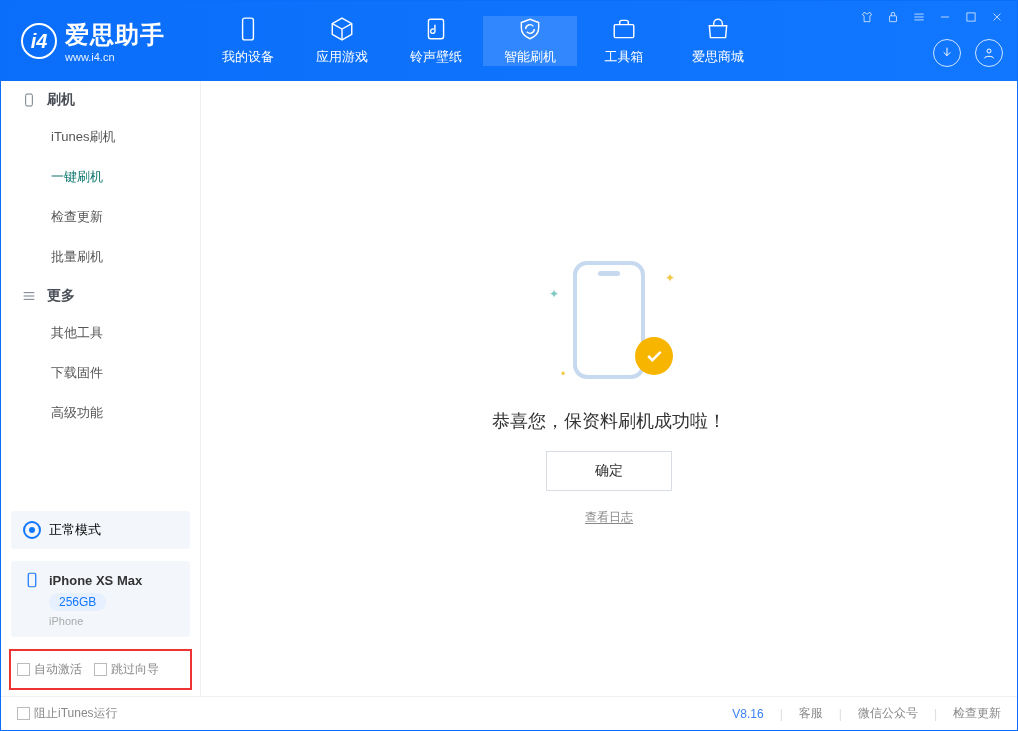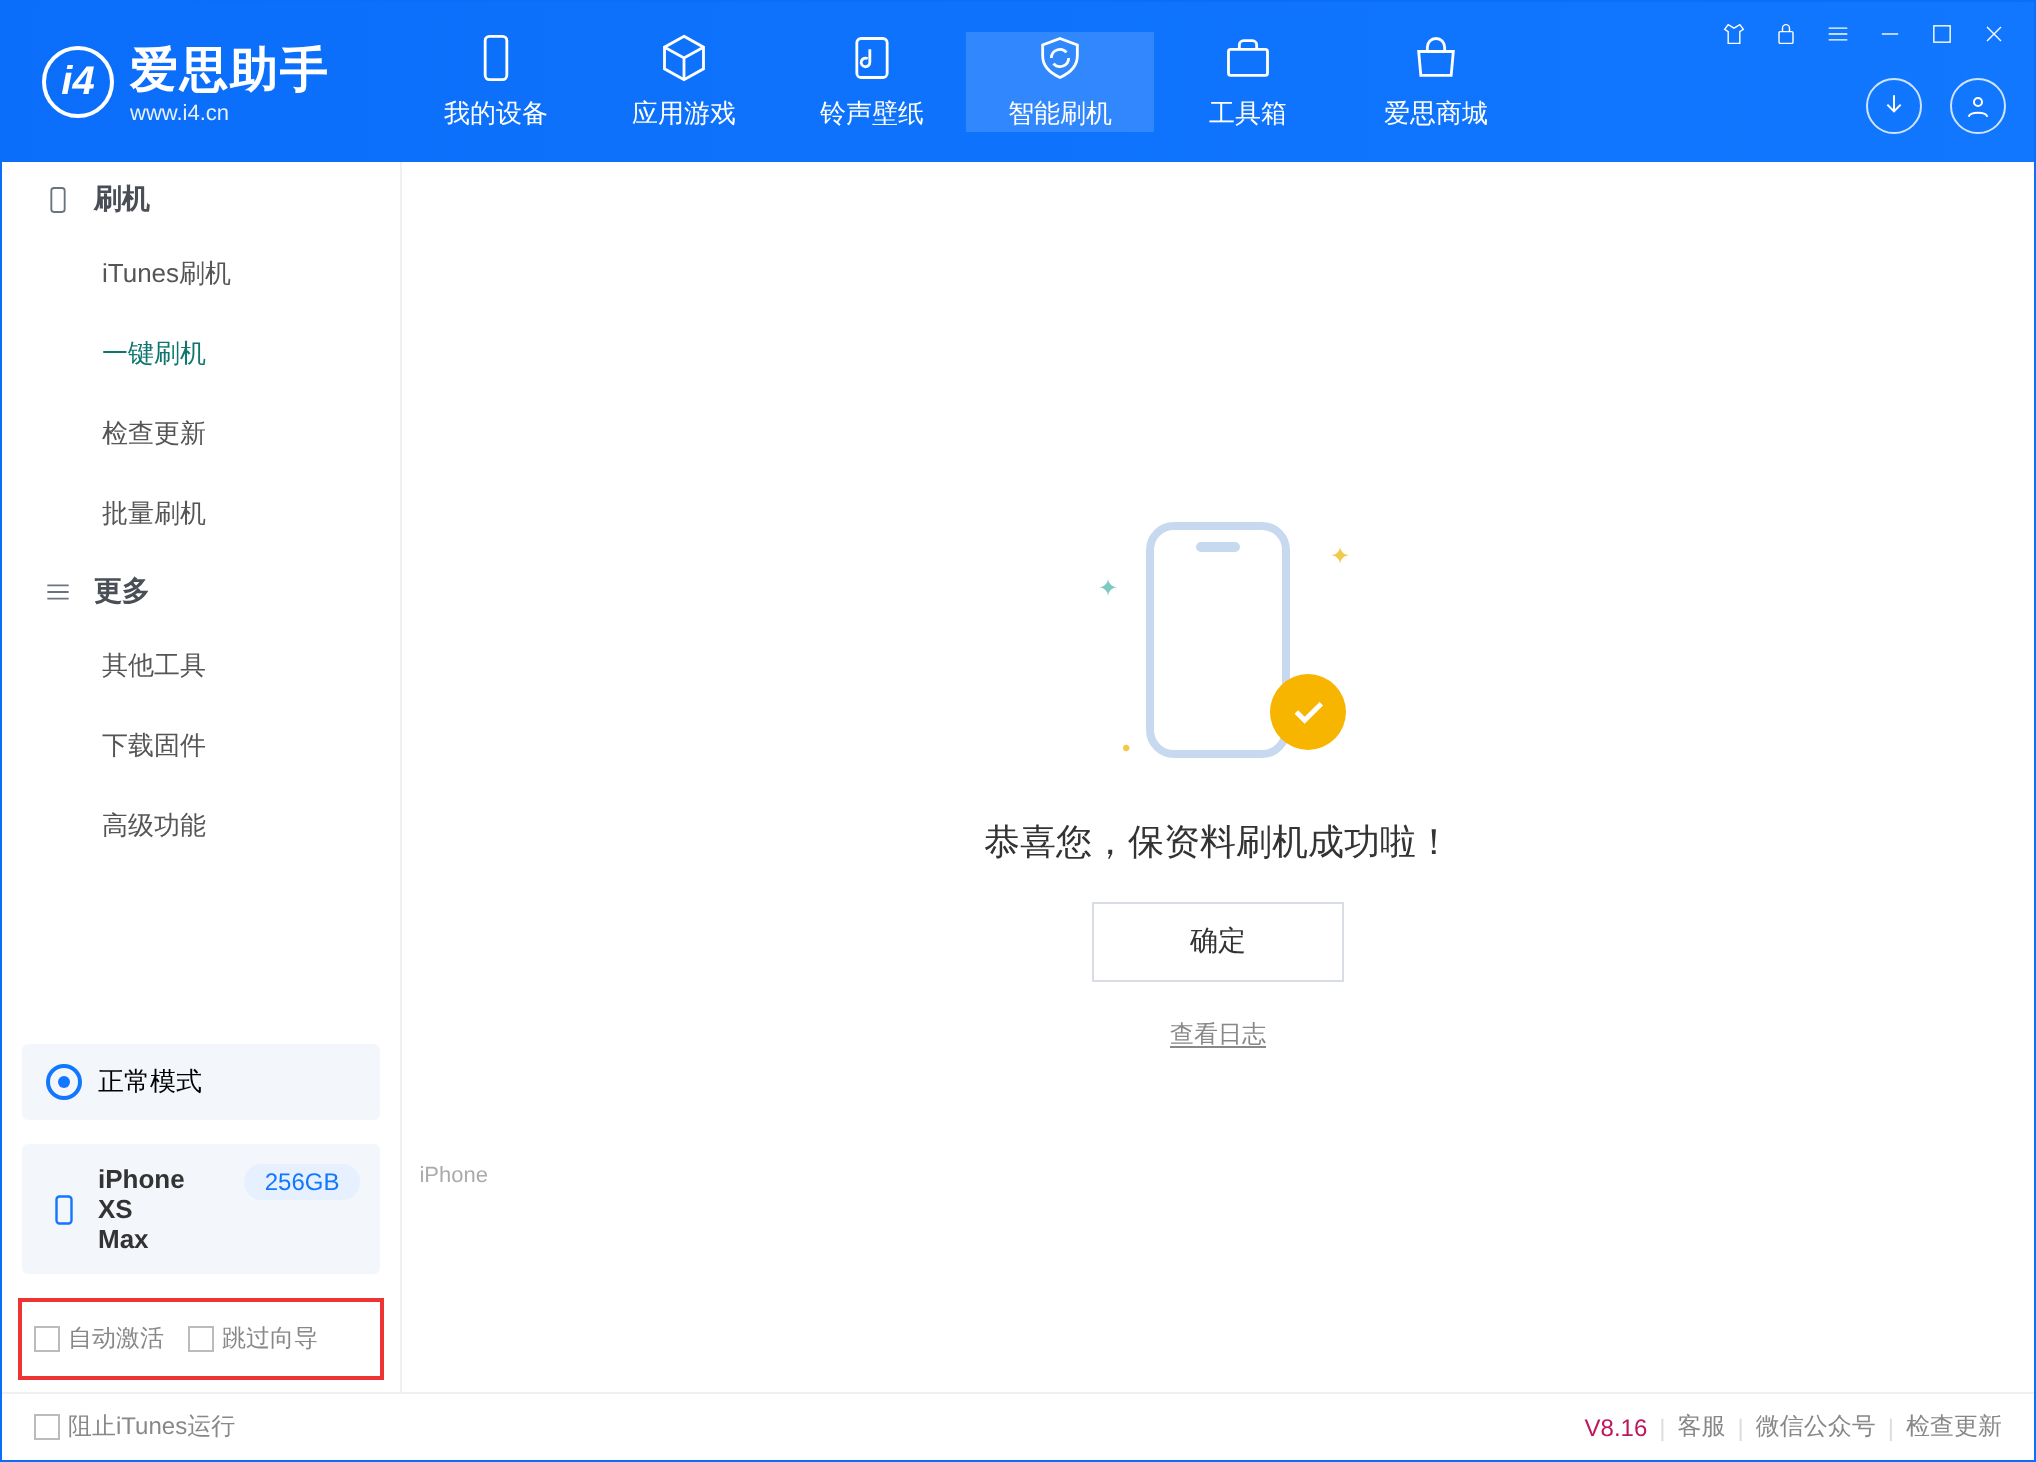--- a/index.html
+++ b/index.html
@@ -29,21 +29,21 @@
   .sidebar { width: 200px; border-right: 1px solid #eef0f3; display:flex; flex-direction:column; }
   .side-scroll { flex: 1; overflow-y: auto; }
   .side-group-header { display:flex; align-items:center; gap: 10px; padding: 10px 20px 8px; color:#4a4f57; font-size:14px; font-weight:600; }
   .side-group-header svg { width:16px; height:16px; stroke:#6b7280; fill:none; stroke-width:1.4; }
   .side-item { padding: 11px 20px 11px 50px; font-size:13px; color:#555; cursor:pointer; }
   .side-item.active { color:#0f766e; }
   
   .mode-card, .device-card { margin: 6px 10px; background:#f3f6fb; border-radius:3px; padding:10px 12px; font-size:13px; display:flex; align-items:center; gap:8px; }
   .mode-card .dot { width:18px;height:18px;border-radius:50%;border:2px solid #1277ff;display:flex;align-items:center;justify-content:center; }
   .mode-card .dot::after{content:"";width:6px;height:6px;border-radius:50%;background:#1277ff;}
-  .device-card { flex-direction: row; align-items:flex-start; gap:4px; }
+  .device-card { flex-direction: column; align-items:flex-start; gap:4px; }
   .device-card .row1 { display:flex; align-items:center; gap:8px; font-weight:600; color:#333; }
   .device-card .devicon { width:18px;height:18px; }
   .device-card .devicon svg{width:18px;height:18px;stroke:#1277ff;fill:none;stroke-width:1.6;}
   .device-card .badge { background:#e6f0ff;color:#1277ff;padding:2px 10px;border-radius:10px;font-size:12px; }
   .device-card .sub { font-size:11px; color:#aaa; padding-left:26px; }
   
   .bottom-checks { border:2px solid #e33; margin:6px 8px 6px; padding:10px 6px; display:flex; gap:12px; align-items:center; font-size:12px; color:#888; }
   .chk { display:flex; align-items:center; gap:4px; cursor:pointer;}
   .chk .box { width:13px;height:13px;border:1px solid #bbb;background:#fff; }
   
@@ -55,23 +55,23 @@
   .check { position:absolute; right:6px; bottom:16px; width:38px; height:38px; background:#f8b500; border-radius:50%; display:flex; align-items:center; justify-content:center;}
   .check svg{width:20px;height:20px;stroke:#fff;stroke-width:3;fill:none;}
   .spark { position:absolute; color:#7ec9c4; font-size:12px; }
   .spark.a{left:10px;top:36px;} .spark.b{right:4px;top:20px;color:#f3c94b;} .spark.c{left:22px;bottom:10px;color:#f3c94b;}
   
   .msg { font-size:18px; color:#333; }
   .ok-btn { border:1px solid #d8dde4; background:#fff; padding:10px 48px; font-size:14px; color:#333; cursor:pointer; }
   .loglink { font-size:12px; color:#888; cursor:pointer; text-decoration:underline; text-underline-offset:2px; }
   
   
-  .statusbar { height:34px; border-top:1px solid #eef0f3; display:flex; align-items:center; padding:0 16px; font-size:12px; color:#888; }
+  .statusbar { height:34px; border-top:1px solid #eef0f3; display:flex; align-items:center; padding:0 16px; font-size:12px; color:#888; gap:10px; }
   .statusbar .spacer{flex:1;}
-  .statusbar .ver { color:#be185d; }
+  .statusbar .ver { color:#3b82f6; }
   .statusbar .sep { color:#ddd; padding:0 6px; }
   .statusbar .link { cursor:pointer; }
 </style>
 </head>
 <body>
 
 <div class="window">
 
   <div class="titlebar">
     <div class="brand">

